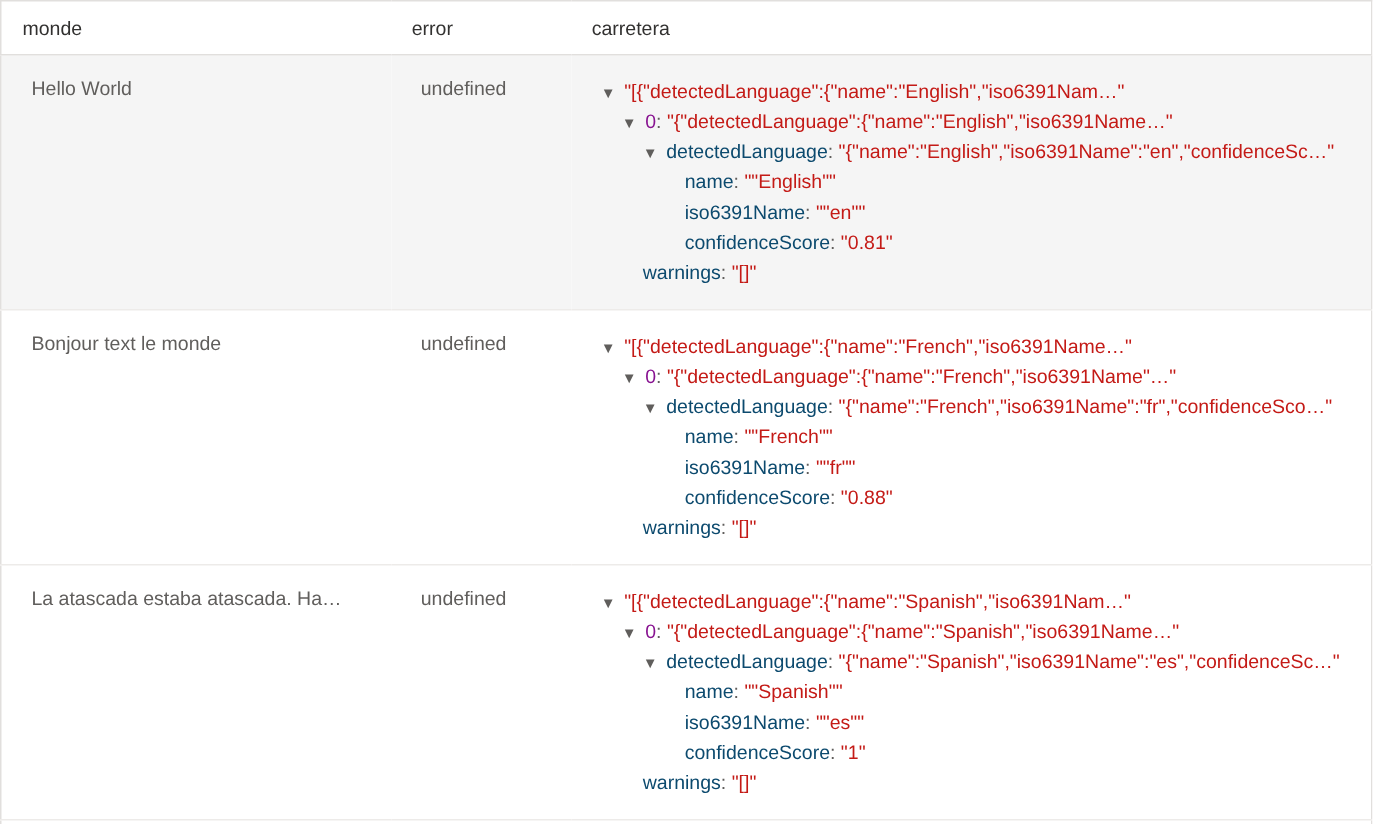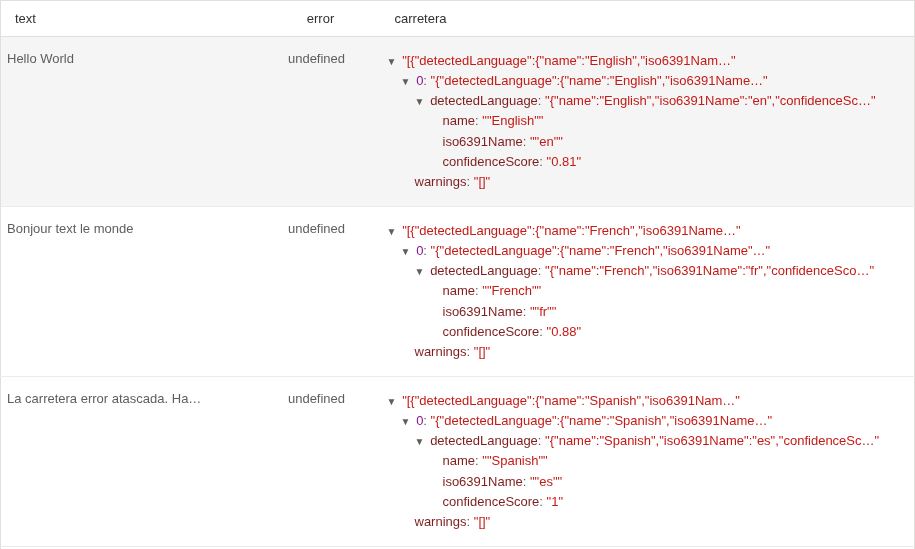--- a/index.html
+++ b/index.html
@@ -17,53 +17,53 @@
     text-align: left;
     font-weight: 400;
     padding: 10px 14px 10px 14px;
     border-bottom: 1px solid #e1dfdd;
     color: #323130;
     font-size: 13px;
   }
   .tr { border-bottom: 1px solid #edebe9; vertical-align: top; }
   .tr.alt { background: #f5f5f5; }
   .td {
-    padding: 14px 14px 14px 6px;
+    padding: 14px 14px 14px 20px;
     vertical-align: top;
     color: #605e5c;
     font-size: 13px;
   }
   .col-text { width: 260px; }
-  .col-error { width: 120px; text-align: center; }
+  .col-error { width: 120px; }
   .col-lang { }
   .tree { font-family: "Segoe UI", sans-serif; font-size: 13px; line-height: 1.55; }
   .node { white-space: nowrap; overflow: hidden; text-overflow: ellipsis; max-width: 520px; }
   .indent1 { padding-left: 14px; }
   .indent2 { padding-left: 28px; }
   .indent3 { padding-left: 56px; }
   .caret {
     display: inline-block;
     width: 10px;
     color: #605e5c;
     font-size: 10px;
     margin-right: 2px;
     user-select: none;
   }
-  .key { color: #7f1d1d; }         
+  .key { color: #0c4a6e; }         
   .idx { color: #881391; }
   .str { color: #c41a16; }         
   .punct { color: #605e5c; }
 </style>
 </head>
 <body>
 
 <table class="table">
   <thead class="thead">
     <tr>
-      <th class="th col-text">text</th>
+      <th class="th col-text">monde</th>
       <th class="th col-error">error</th>
       <th class="th col-lang">carretera</th>
     </tr>
   </thead>
   <tbody>
 
     <tr class="tr alt">
       <td class="td col-text">Hello World</td>
       <td class="td col-error">undefined</td>
       <td class="td col-lang">
@@ -135,21 +135,21 @@
           </div>
           <div class="node indent2">
             <span class="key">warnings</span><span class="punct">: </span>
             <span class="str">"[]"</span>
           </div>
         </div>
       </td>
     </tr>
 
     <tr class="tr">
-      <td class="td col-text">La carretera error atascada. Ha…</td>
+      <td class="td col-text">La atascada estaba atascada. Ha…</td>
       <td class="td col-error">undefined</td>
       <td class="td col-lang">
         <div class="tree">
           <div class="node">
             <span class="caret">▼</span>
             <span class="str">"[{"detectedLanguage":{"name":"Spanish","iso6391Nam…"</span>
           </div>
           <div class="node indent1">
             <span class="caret">▼</span>
             <span class="idx">0</span><span class="punct">: </span>

